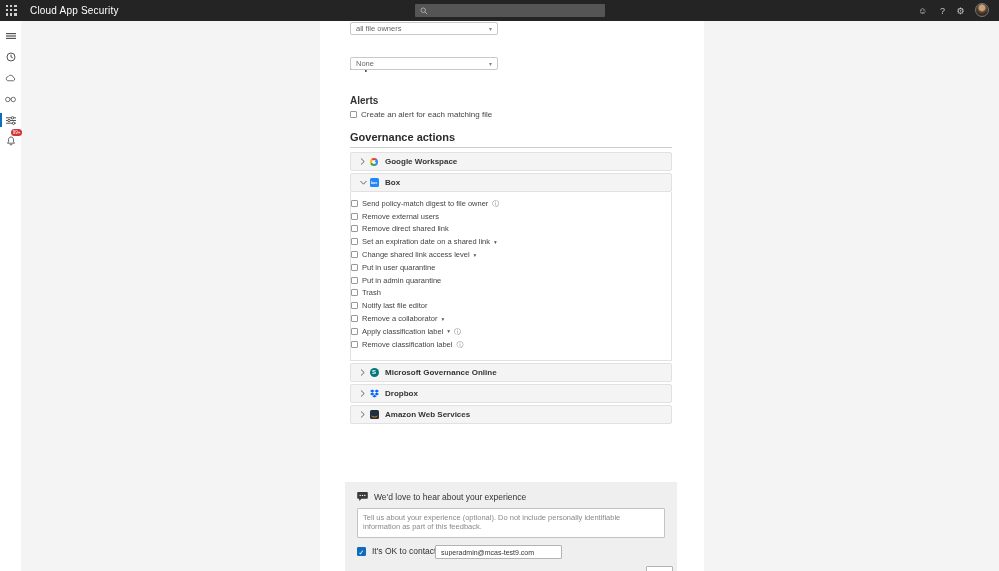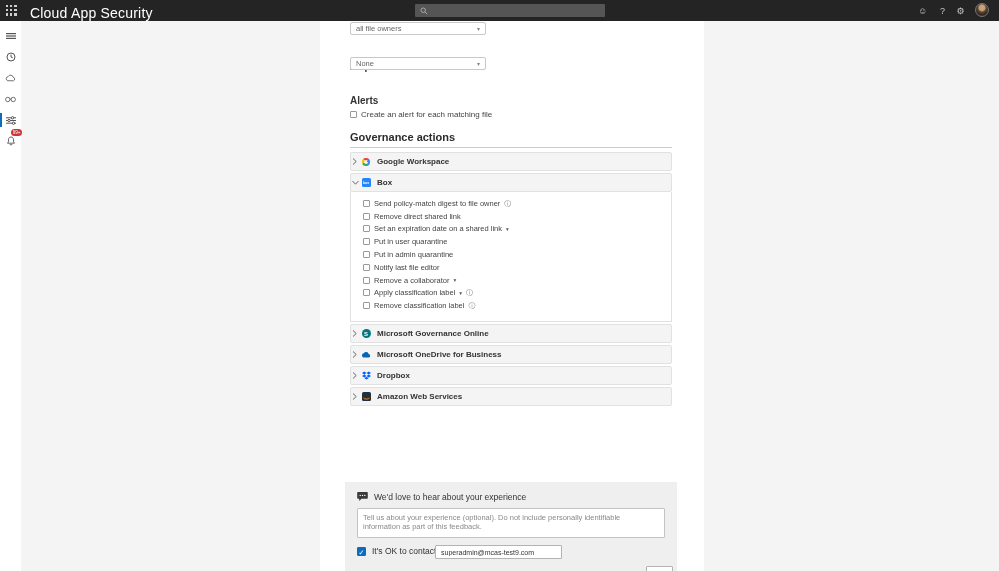--- a/index.html
+++ b/index.html
@@ -4,21 +4,21 @@
 <style>
   * { box-sizing: border-box; margin: 0; padding: 0; }
   html,body { width: 999px; height: 571px; overflow: hidden; }
   body { font-family: "Liberation Sans", sans-serif; background: #f4f4f4; position: relative; }
 
   
   .topbar { position:absolute; top:0; left:0; width:999px; height:21px; background:#242424; z-index:10; }
   .waffle { position:absolute; left:6px; top:5px; width:11px; height:11px; display:grid;
             grid-template-columns:repeat(3,1fr); gap:1.5px; cursor:pointer; }
   .waffle i { background:#cfcfcf; width:2.2px; height:2.2px; }
-  .tb-title { position:absolute; left:30px; top:5px; color:#ffffff; font-size:14px; letter-spacing:.2px; }
+  .tb-title { position:absolute; left:30px; top:5px; color:#ffffff; font-size:10px; letter-spacing:.2px; }
   .tb-search { position:absolute; left:415px; top:4px; width:190px; height:13px; background:#555555;
                border-radius:1px; display:flex; align-items:center; padding:0 5px; }
   .tb-search svg { flex:0 0 auto; }
   .tb-search input { background:transparent; border:0; outline:none; color:#ddd; font-size:8px; width:100%; margin-left:4px; }
   .tb-ico { position:absolute; top:3px; width:15px; height:15px; color:#c8c8c8; font-size:9px;
             display:flex; align-items:center; justify-content:center; cursor:pointer; }
   .avatar { position:absolute; top:3px; left:975px; width:14px; height:14px; border-radius:50%;
             background: radial-gradient(circle at 50% 32%, #caa27a 0 26%, #5a4632 42%, #2e2620 70%, #6b4a2f 100%);
             border:1px solid #777; cursor:pointer; }
 
@@ -26,56 +26,56 @@
   .rail { position:absolute; top:21px; left:0; width:21px; height:550px; background:#ffffff; z-index:9; }
   .rail-item { position:relative; width:21px; height:20px; display:flex; align-items:center; justify-content:center;
                color:#555; cursor:pointer; margin-bottom:1px; }
   .rail-item.selected::before { content:""; position:absolute; left:0; top:3px; width:2px; height:14px; background:#0f6cbd; }
   .badge { position:absolute; top:-2px; right:-1px; min-width:11px; height:7px; background:#d13438; color:#fff;
            font-size:4.5px; line-height:7px; text-align:center; border-radius:3.5px; padding:0 1px; }
 
   
   .col { position:absolute; left:320px; top:21px; width:384px; height:550px; background:#ffffff; overflow:hidden; }
 
-  .sel { position:absolute; width:136px; height:13px; background:#fff; border:1px solid #c8c8c8; border-radius:2px;
+  .sel { position:absolute; width:148px; height:13px; background:#fff; border:1px solid #c8c8c8; border-radius:2px;
          font-size:7.5px; color:#666; display:flex; align-items:center; padding:0 5px; cursor:pointer; }
   .sel .caret { margin-left:auto; font-size:6px; color:#888; }
 
   .lbl { position:absolute; font-size:10px; font-weight:bold; color:#333; }
 
   .chk-row { display:flex; align-items:center; gap:4px; }
   .chk { width:7px; height:7px; border:1px solid #999; border-radius:1px; background:#fff; flex:0 0 auto; cursor:pointer; }
   .chk.checked { width:9px; height:9px; background:#0f6cbd; border-color:#0f6cbd; color:#fff; font-size:7px;
                  line-height:9px; text-align:center; }
   .chk-label { font-size:8px; color:#444; }
 
   .gov-h { position:absolute; left:30px; top:88px; font-size:11px; font-weight:600; color:#2b2b2b; }
   .gov-hr { position:absolute; left:30px; top:104px; width:322px; border-top:1px solid #cccccc; }
 
   .acc { position:absolute; left:30px; top:110px; width:322px; }
   .acc-head { height:19px; background:#f4f4f4; border:1px solid #e1e1e1; border-radius:2px; display:flex;
-              align-items:center; padding:0 0; margin-bottom:2px; cursor:pointer; }
+              align-items:center; padding:0 8px; margin-bottom:2px; cursor:pointer; }
   .acc-head .chev { width:10px; color:#666; font-size:9px; line-height:1; }
   .chev svg { display:block; }
   .acc-title { font-size:8px; font-weight:600; color:#333; margin-left:6px; }
   .app-ico { width:10px; height:10px; display:flex; align-items:center; justify-content:center; flex:0 0 auto; }
 
   .g-logo { width:8px; height:8px; border-radius:50%; position:relative;
     background: conic-gradient(from -40deg, #ea4335 0 80deg, #4285f4 80deg 190deg, #34a853 190deg 280deg, #fbbc05 280deg 360deg); }
   .g-logo::after { content:""; position:absolute; left:2px; top:2px; width:4px; height:4px; background:#f4f4f4; border-radius:50%; }
   .g-logo::before { content:""; position:absolute; right:0; top:3.2px; width:3.5px; height:1.8px; background:#4285f4; z-index:1; }
 
   .box-logo { width:9px; height:9px; background:#2486fc; border-radius:1.5px; color:#fff; font-size:3.5px;
               font-weight:bold; display:flex; align-items:center; justify-content:center; }
   .sp-logo { width:9px; height:9px; background:#03787c; border-radius:50%; color:#fff; font-size:6px; font-weight:bold;
              display:flex; align-items:center; justify-content:center; }
   .aws-logo { width:9px; height:9px; background:#232f3e; border-radius:1.5px; display:flex; align-items:flex-end; justify-content:center; }
 
   .acc-body { border:1px solid #e1e1e1; border-top:0; background:#fff; margin-top:-2px; margin-bottom:2px;
-              padding:5px 8px 9px 12px; }
+              padding:5px 8px 9px 0; }
   .action-row { display:flex; align-items:center; height:12.8px; gap:4px; }
   .action-row .chk { width:7px; height:7px; }
   .action-label { font-size:7.5px; color:#444; }
   .mini-caret { font-size:5.5px; color:#555; }
   .info-ico { font-size:7px; color:#767676; line-height:1; cursor:pointer; }
 
   
   .feedback { position:absolute; left:25px; top:461px; width:332px; height:115px; background:#efefef; }
   .fb-head { position:absolute; left:12px; top:9px; display:flex; align-items:center; gap:6px; }
   .fb-title { font-size:8.5px; font-weight:normal; color:#333; }
@@ -214,34 +214,47 @@
       <span class="acc-title">Box</span>
     </div>
     <div class="acc-body">
         <div class="action-row">
           <span class="chk"></span>
           <span class="action-label">Send policy-match digest to file owner</span>
           <span class="info-ico">ⓘ</span>
         </div>
         <div class="action-row">
           <span class="chk"></span>
+          <span class="action-label">Remove external users</span>
+        </div>
+        <div class="action-row">
+          <span class="chk"></span>
           <span class="action-label">Remove direct shared link</span>
         </div>
         <div class="action-row">
           <span class="chk"></span>
           <span class="action-label">Set an expiration date on a shared link</span>
           <span class="mini-caret">▾</span>
         </div>
         <div class="action-row">
           <span class="chk"></span>
+          <span class="action-label">Change shared link access level</span>
+          <span class="mini-caret">▾</span>
+        </div>
+        <div class="action-row">
+          <span class="chk"></span>
           <span class="action-label">Put in user quarantine</span>
         </div>
         <div class="action-row">
           <span class="chk"></span>
           <span class="action-label">Put in admin quarantine</span>
+        </div>
+        <div class="action-row">
+          <span class="chk"></span>
+          <span class="action-label">Trash</span>
         </div>
         <div class="action-row">
           <span class="chk"></span>
           <span class="action-label">Notify last file editor</span>
         </div>
         <div class="action-row">
           <span class="chk"></span>
           <span class="action-label">Remove a collaborator</span>
           <span class="mini-caret">▾</span>
         </div>
@@ -263,33 +276,20 @@
         <svg width="7" height="9" viewBox="0 0 7 9">
             <path d="M2 1.5 L5.2 4.5 L2 7.5" fill="none" stroke="#666" stroke-width="1"></path>
           </svg>
       </span>
       <span class="app-ico">
           <span class="sp-logo">S</span>
         </span>
       <span class="acc-title">Microsoft Governance Online</span>
     </div>
 
-    <div class="acc-head">
-      <span class="chev">
-        <svg width="7" height="9" viewBox="0 0 7 9">
-            <path d="M2 1.5 L5.2 4.5 L2 7.5" fill="none" stroke="#666" stroke-width="1"></path>
-          </svg>
-      </span>
-      <span class="app-ico">
-        <svg width="10" height="7" viewBox="0 0 12 8">
-            <path d="M3 7.5 A2.5 2.5 0 0 1 3.4 2.6 A3.2 3.2 0 0 1 9.2 3.4 A2.1 2.1 0 0 1 9.4 7.5 Z" fill="#0364b8"></path>
-          </svg>
-      </span>
-      <span class="acc-title">Microsoft OneDrive for Business</span>
-    </div>
 
     <div class="acc-head">
       <span class="chev">
         <svg width="7" height="9" viewBox="0 0 7 9">
             <path d="M2 1.5 L5.2 4.5 L2 7.5" fill="none" stroke="#666" stroke-width="1"></path>
           </svg>
       </span>
       <span class="app-ico">
         <svg width="9" height="9" viewBox="0 0 9.6 9.6">
           <path fill="#0062ff" d="M2.4 0.6 L0 2.2 L2.4 3.8 L4.8 2.2 Z M7.2 0.6 L4.8 2.2 L7.2 3.8 L9.6 2.2 Z M2.4 3.8 L0 5.4 L2.4 7 L4.8 5.4 Z M7.2 3.8 L4.8 5.4 L7.2 7 L9.6 5.4 Z M2.5 7.6 L4.8 9.1 L7.1 7.6 L4.8 6.2 Z"></path>

